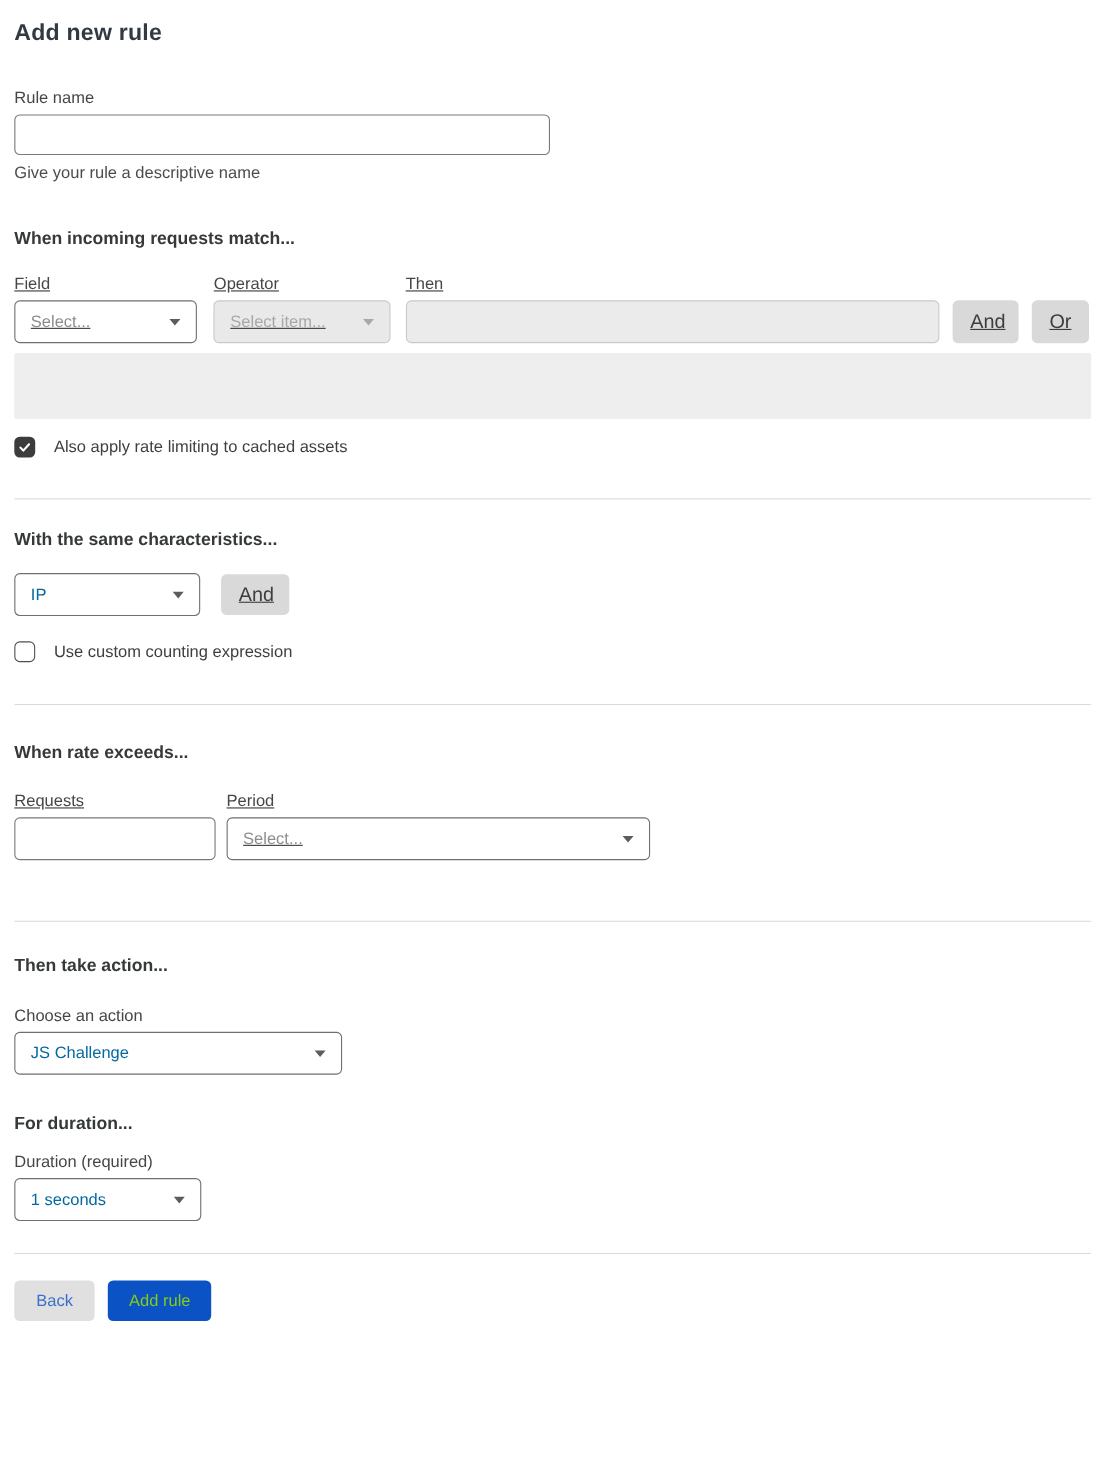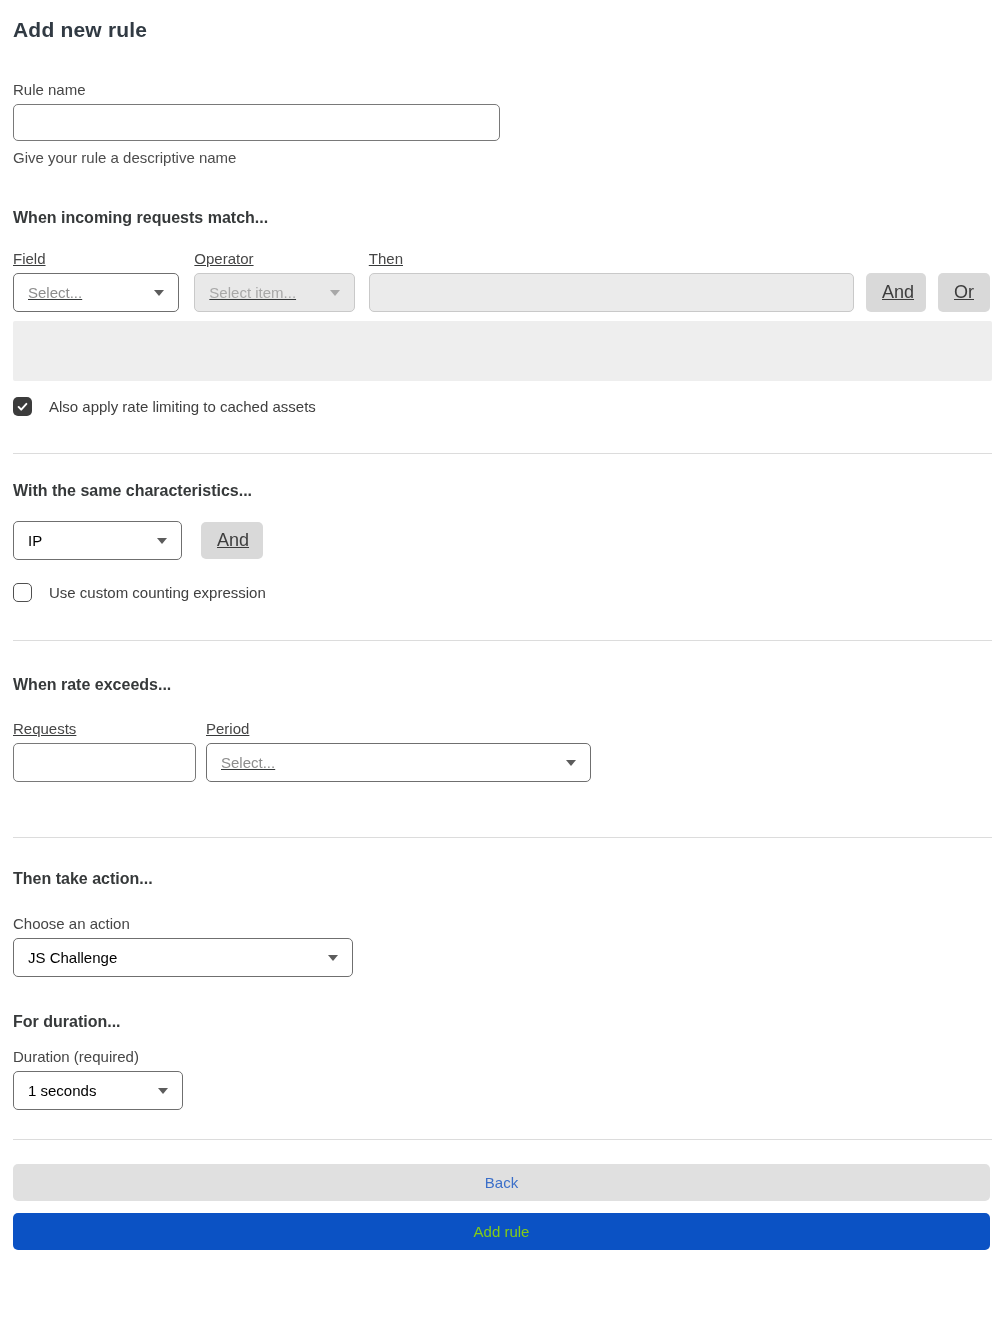--- a/index.html
+++ b/index.html
@@ -26,21 +26,21 @@
   }
   .text-input:disabled, .input-disabled {
     background: #ebebeb; border: 1px solid #c9c9c9; color: #a5a5a5;
   }
 
   .select {
     height: 39px; border: 1px solid #6f6f6f; border-radius: 5px;
     background: #fff; display: flex; align-items: center;
     justify-content: space-between; padding: 0 14px; cursor: pointer;
   }
-  .select .sel-text { font-size: 15px; color: #000000; }
+  .select .sel-text { font-size: 15px; color: #0369a1; }
   .select .sel-text.placeholder { color: #8d8d8d; }
   .select.disabled {
     background: #e9e9e9; border-color: #c9c9c9; cursor: default;
   }
   .select.disabled .sel-text { color: #a8a8a8; text-align: center; }
   .caret {
     width: 0; height: 0;
     border-left: 5px solid transparent; border-right: 5px solid transparent;
     border-top: 6px solid #5c5c5c; margin-left: 8px; flex: 0 0 auto;
   }
@@ -80,21 +80,21 @@
   .checkbox {
     width: 19px; height: 19px; border-radius: 5px; flex: 0 0 auto;
     display: flex; align-items: center; justify-content: center; cursor: pointer;
   }
   .checkbox.checked { background: #3c3c3c; }
   .checkbox.unchecked { background: #fff; border: 1.6px solid #4f4f4f; }
   .check-label { font-size: 15px; color: #3f3f3f; cursor: default; }
 
   .divider { border: none; border-top: 1px solid #dcdcdc; width: 979px; }
 
-  .footer-row { display: flex; justify-content: space-between; gap: 12px; width: 977px; flex-direction: column; }
+  .footer-row { display: flex; justify-content: flex-start; gap: 12px; width: 977px; }
 </style>
 </head>
 <body>
 
 <div class="container">
 
   <h1 class="page-title">Add new rule</h1>
 
   <div style="margin-top:39px;">
     <div class="field-label">Rule name</div>
@@ -168,21 +168,21 @@
         <span class="caret"></span>
       </div>
     </div>
   </div>
 
   <hr class="divider" style="margin-top:55px;">
 
   <h2 class="section-heading" style="margin-top:32px;">Then take action...</h2>
   <div style="margin-top:27px;">
     <div class="field-label">Choose an action</div>
-    <div class="select" style="width:340px;">
+    <div class="select" style="width:298px;">
       <span class="sel-text">JS Challenge</span>
       <span class="caret"></span>
     </div>
   </div>
 
   <h2 class="section-heading" style="margin-top:36px;">For duration...</h2>
   <div style="margin-top:17px;">
     <div class="field-label">Duration (required)</div>
     <div class="select" style="width:170px;">
       <span class="sel-text">1 seconds</span>

